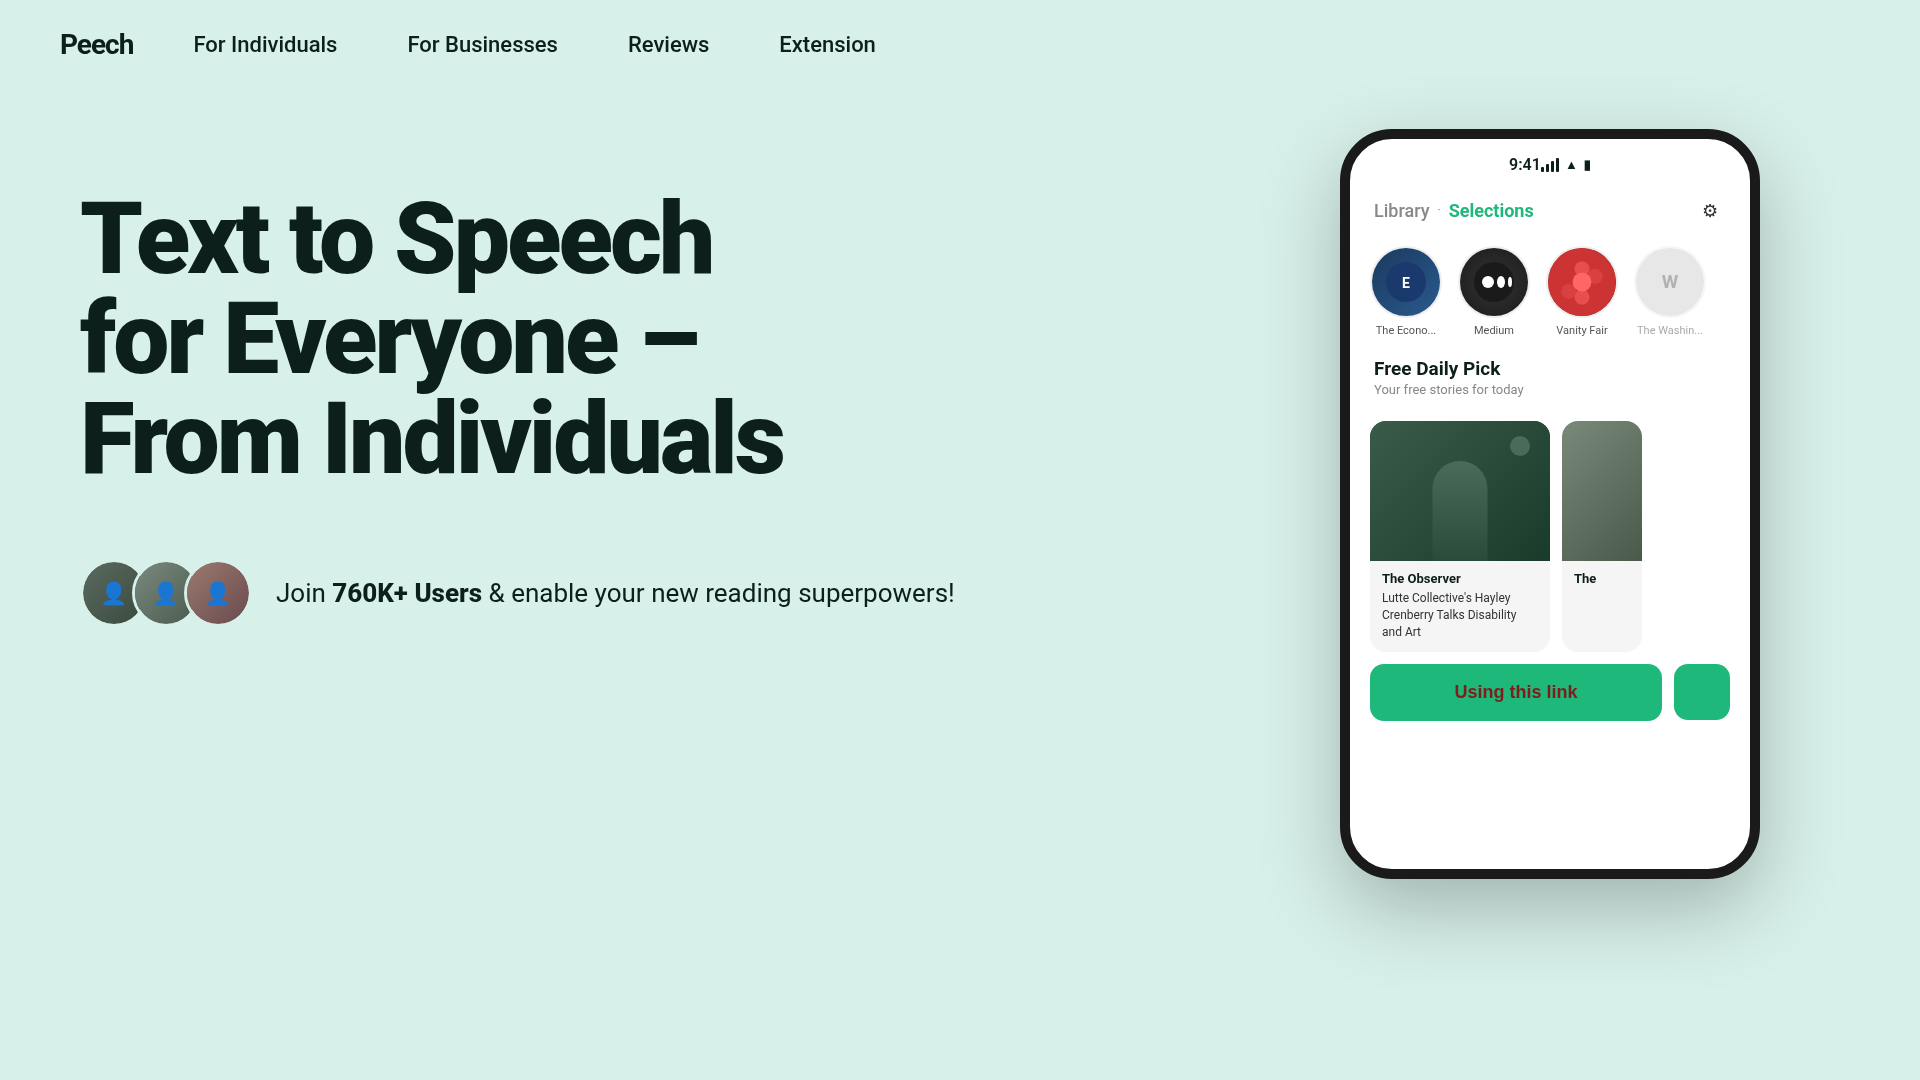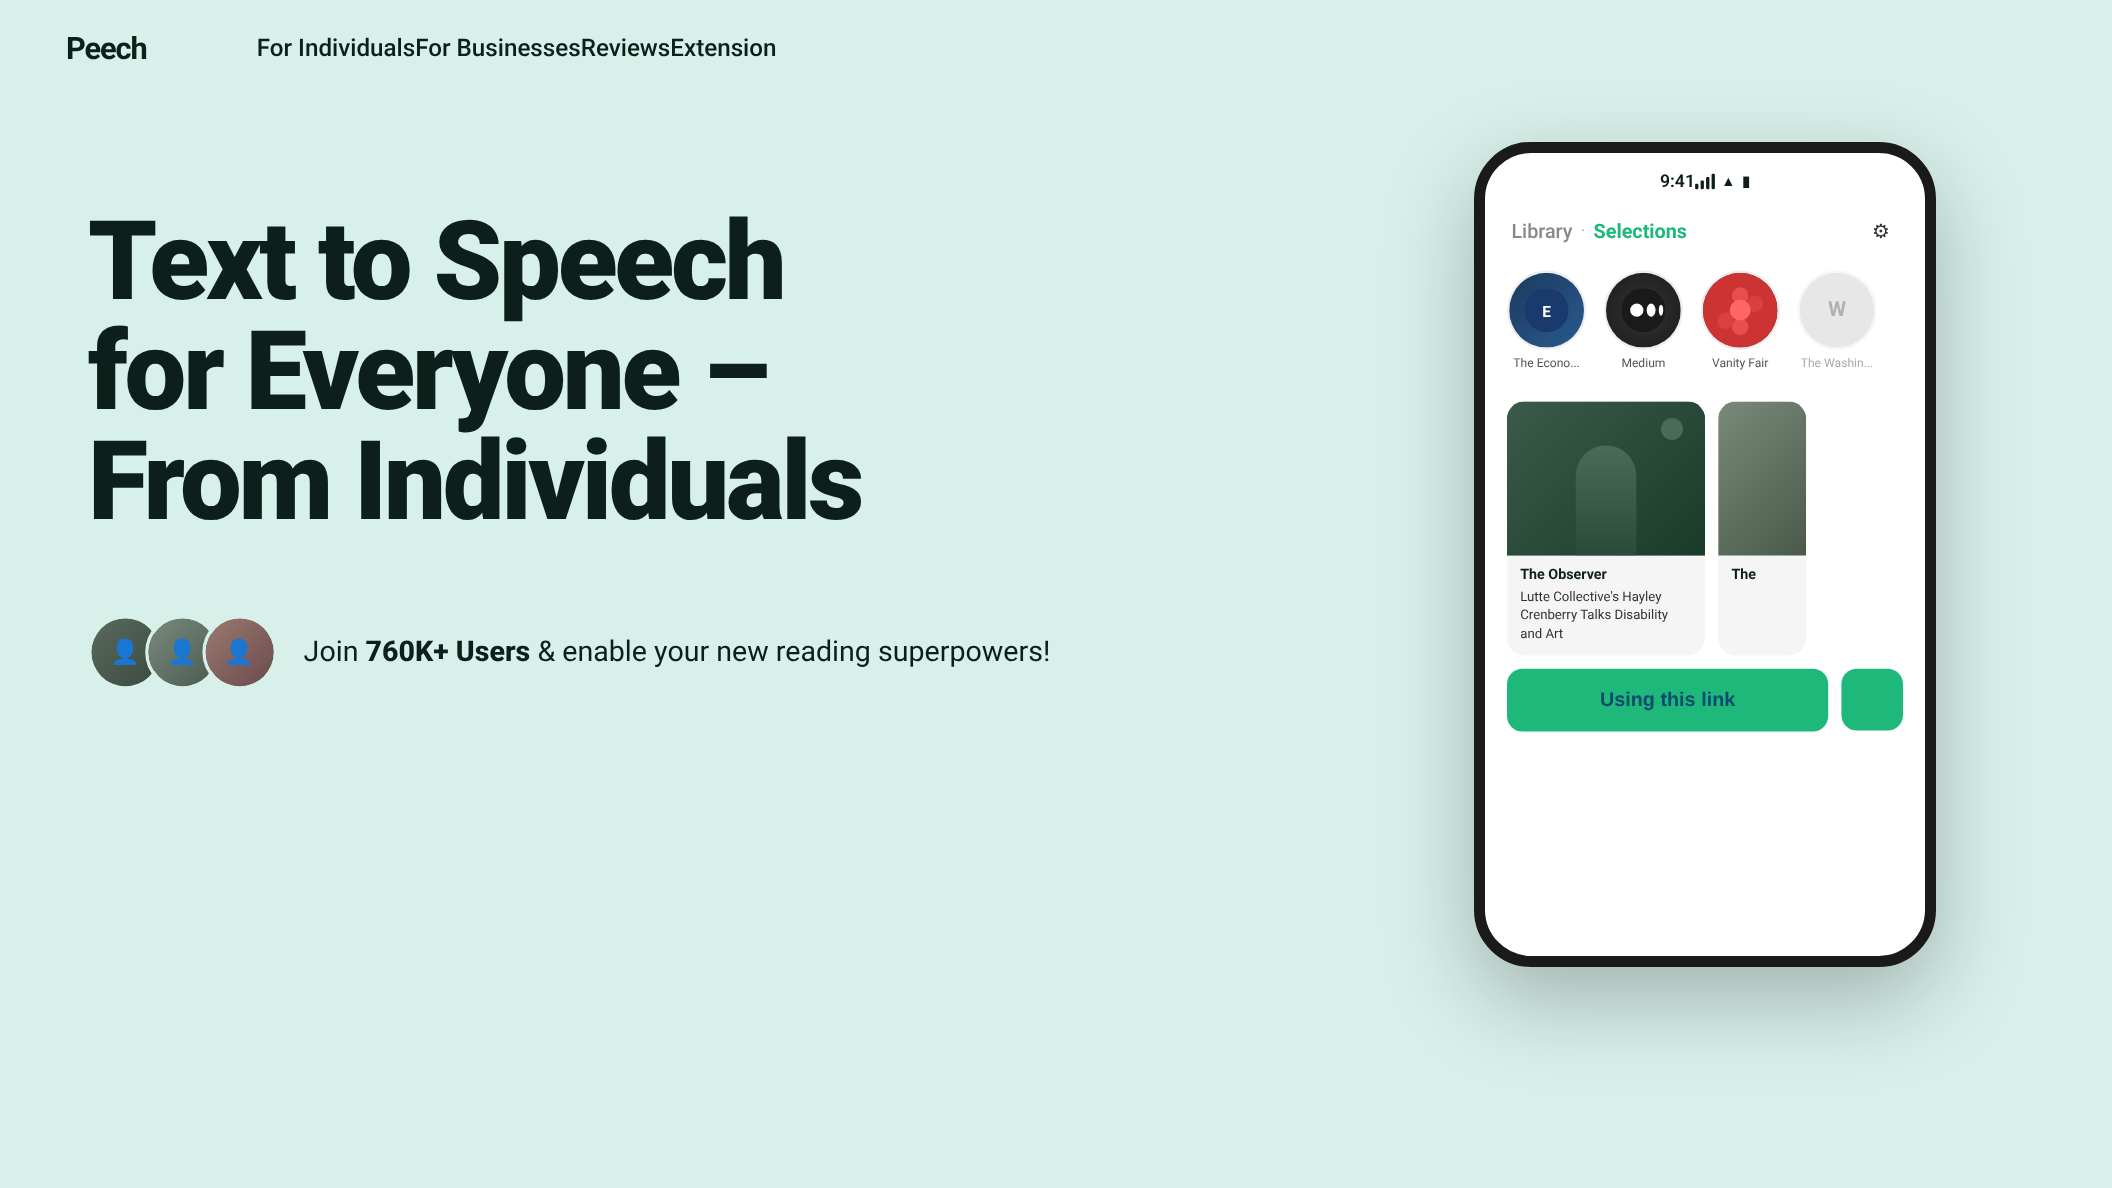--- a/index.html
+++ b/index.html
@@ -22,22 +22,22 @@
 
     .logo {
       font-size: 28px;
       font-weight: 700;
       color: #0d1f1a;
       letter-spacing: -1px;
     }
 
     .nav-links {
       display: flex;
+      gap: 70px;
       list-style: none;
-      margin-left: 40px;
     }
 
     .nav-links a {
       text-decoration: none;
       color: #0d1f1a;
       font-size: 22px;
       font-weight: 500;
     }
 
     
@@ -312,21 +312,21 @@
       font-size: 12px;
       color: #333;
       margin-top: 4px;
       line-height: 1.4;
     }
 
     
     .using-link-btn {
       margin: 8px 20px 16px 20px;
       background: #1db87a;
-      color: #0c4a6e;
+      color: #7f1d1d;
       border: none;
       border-radius: 14px;
       padding: 18px;
       font-size: 18px;
       font-weight: 600;
       width: calc(100% - 40px);
       text-align: center;
       cursor: pointer;
     }
   </style>
@@ -452,20 +452,24 @@
               <svg width="72" height="72" viewBox="0 0 72 72">
                 <rect width="72" height="72" rx="36" fill="#d0d0d0"></rect>
                 <text x="36" y="42" text-anchor="middle" fill="#666" font-size="20" font-weight="bold">W</text>
               </svg>
             </div>
           </div>
           <span class="source-label" style="color:#aaa;">The Washin...</span>
         </div>
       </div>
 
+      <div class="free-daily-section">
+        <div class="free-daily-title">Free Daily Pick</div>
+        <div class="free-daily-subtitle">Your free stories for today</div>
+      </div>
 
       <div class="cards-row">
         <div class="article-card">
           <div class="card-img-placeholder">
 
             <div style="position:absolute;inset:0;background:linear-gradient(135deg,#3a5a4a,#1a3a2a);"></div>
             <div style="position:absolute;bottom:0;left:50%;transform:translateX(-50%);width:55px;height:100px;background:linear-gradient(180deg,#4a6a5a,#2a4a3a);border-radius:30px 30px 0 0;"></div>
             <div style="position:absolute;top:15px;right:20px;width:20px;height:20px;border-radius:50%;background:#4a6a5a;"></div>
           </div>
           <div class="card-content">

